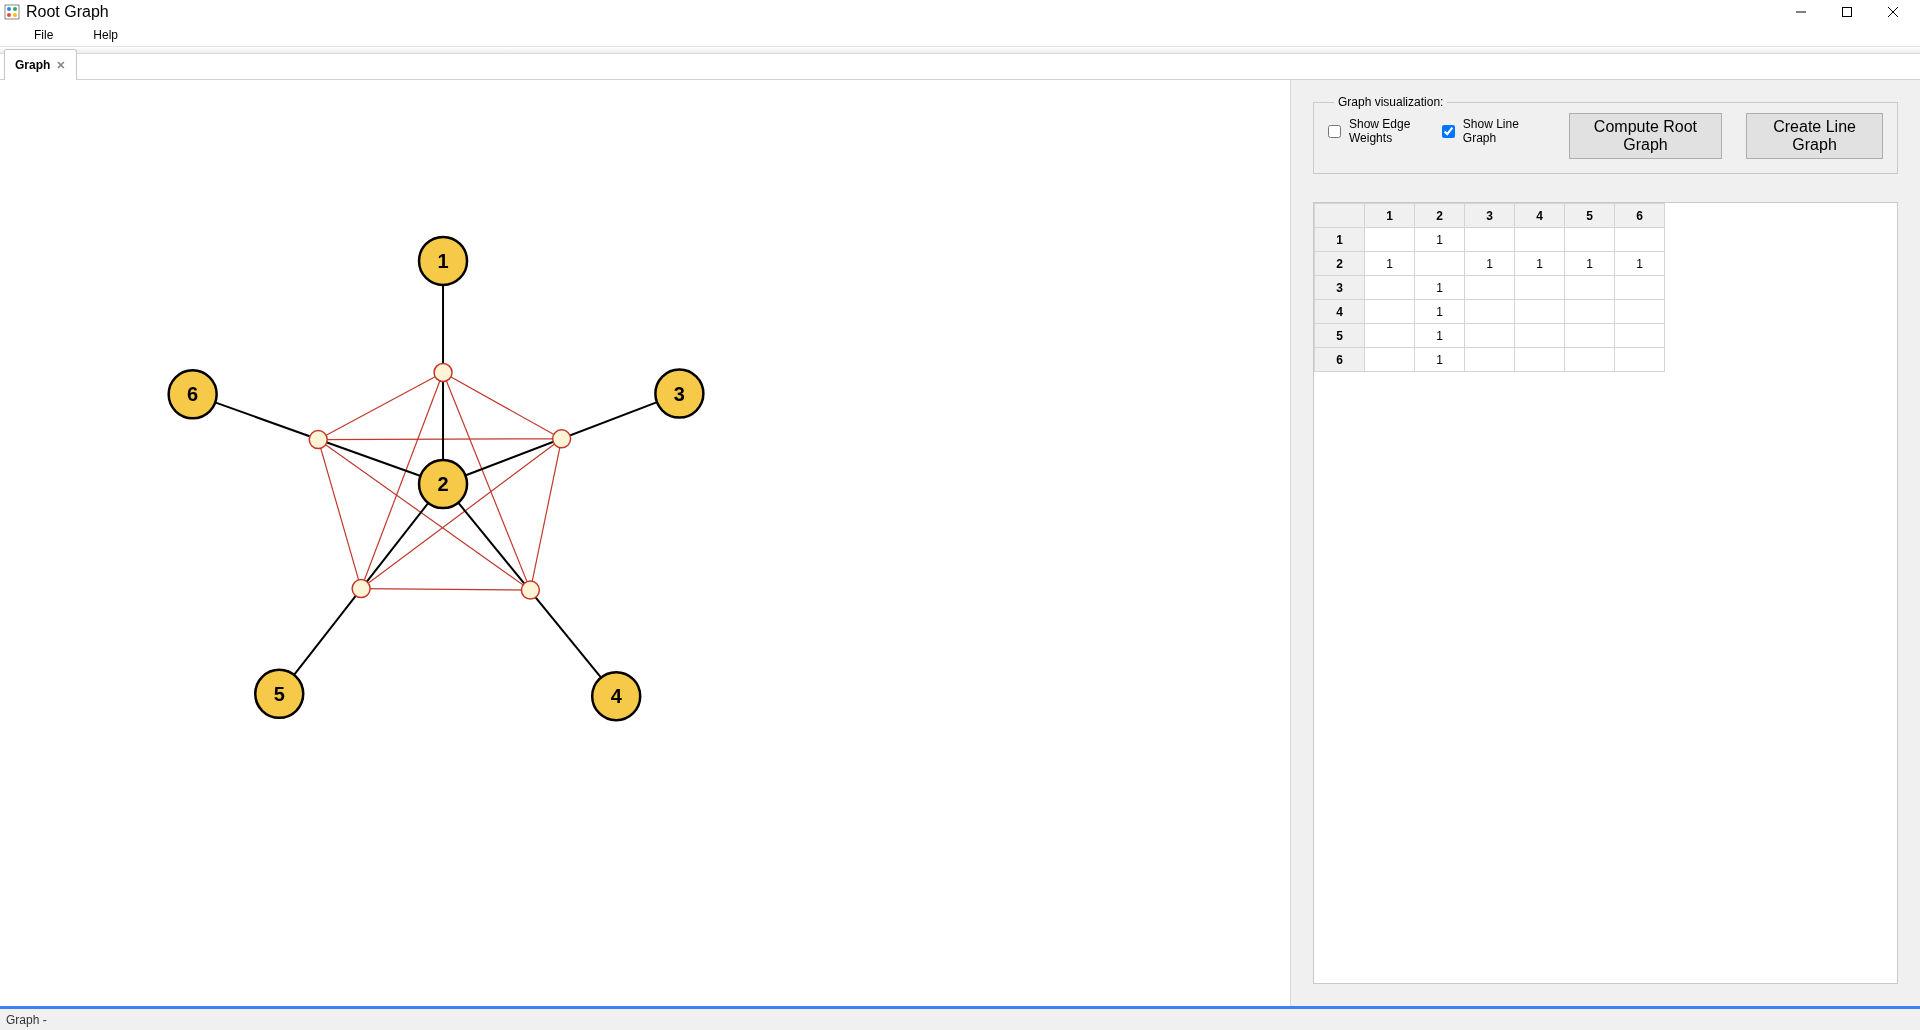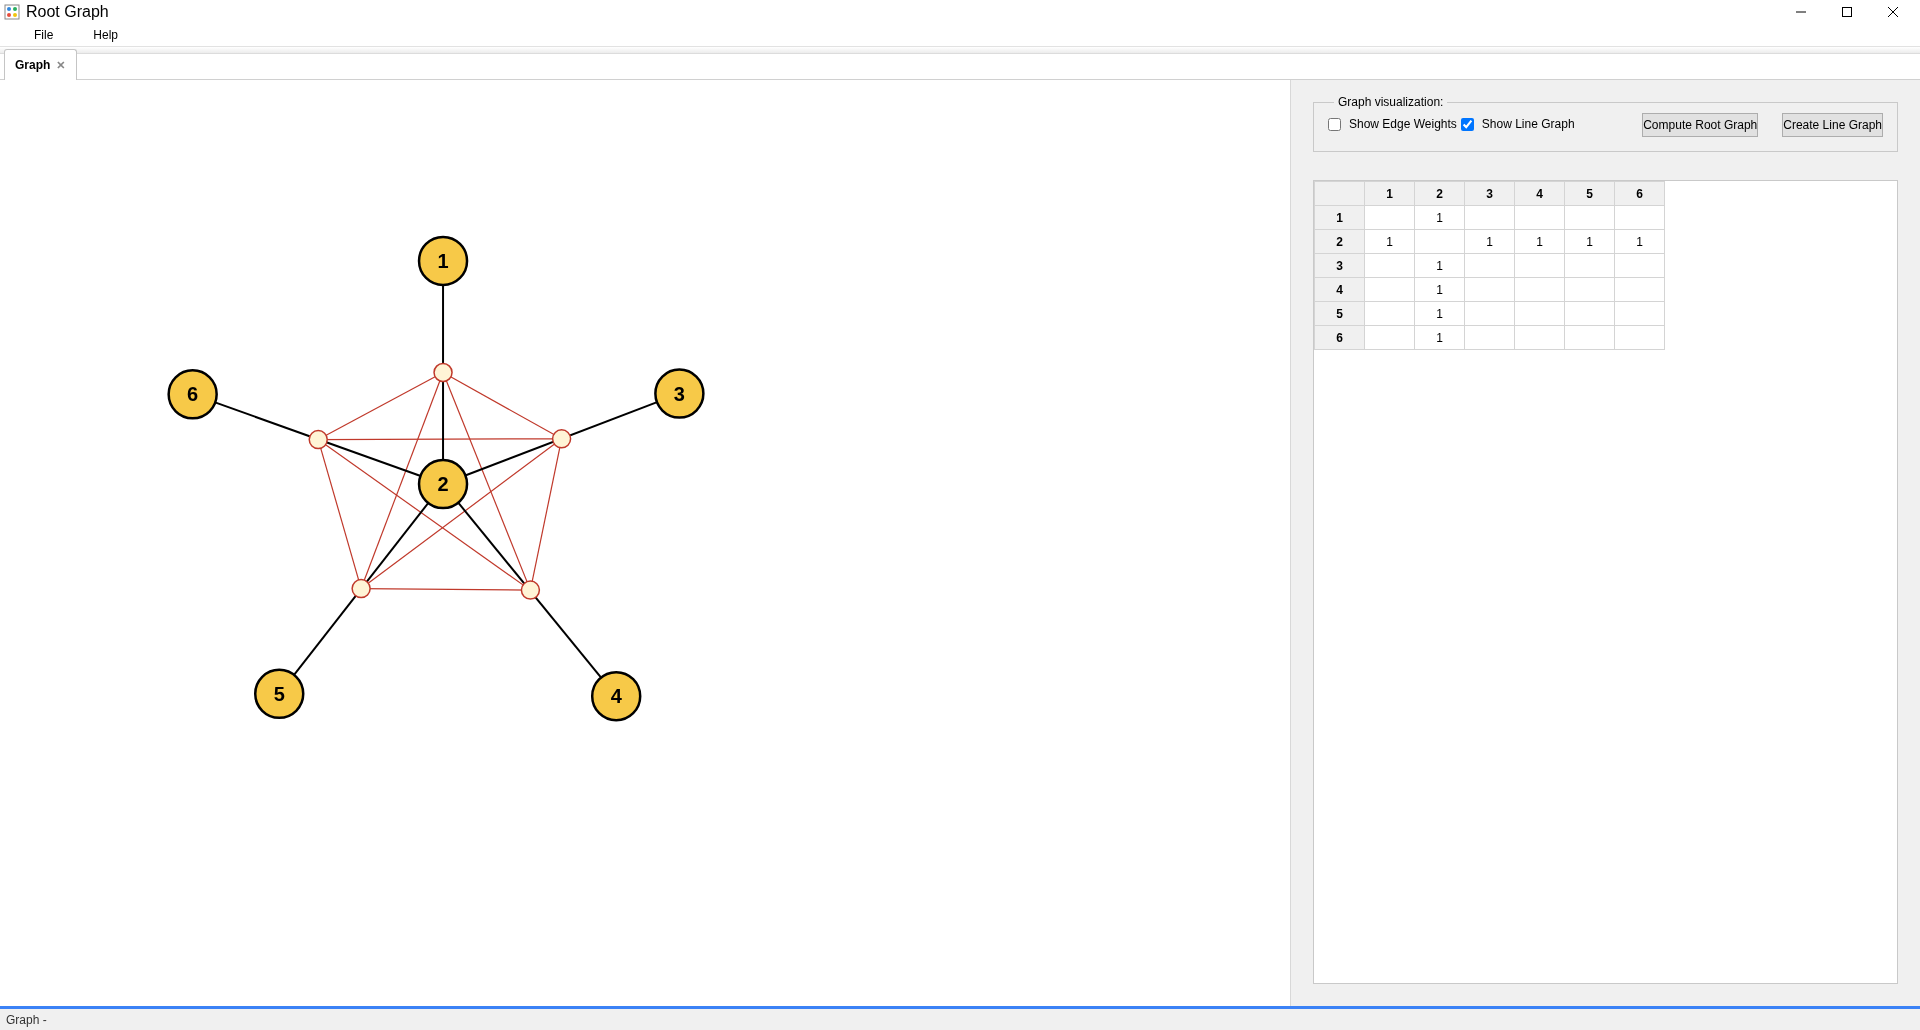--- a/index.html
+++ b/index.html
@@ -116,26 +116,26 @@
 .checks {
   display: flex;
   flex-direction: row;
   gap: 4px;
   padding-top: 4px;
 }
 .check { display: flex; align-items: center; gap: 8px; cursor: pointer; }
 .check input { margin: 0; }
 .btns { display: flex; gap: 24px; margin-left: auto; }
 .btn {
-  padding: 4px 0;
+  padding: 4px 14px;
   border: 1px solid #adadad;
   background: #e1e1e1;
   cursor: pointer;
   font-family: inherit;
-  font-size: 12px;
+  font-size: 16px;
 }
 .table-wrap {
   background: #fff;
   border: 1px solid #c9c9c9;
   flex: 1;
   overflow: auto;
 }
 .adj-table { border-collapse: collapse; font-size: 12px; }
 .adj-table th, .adj-table td {
   border: 1px solid #d4d4d4;

